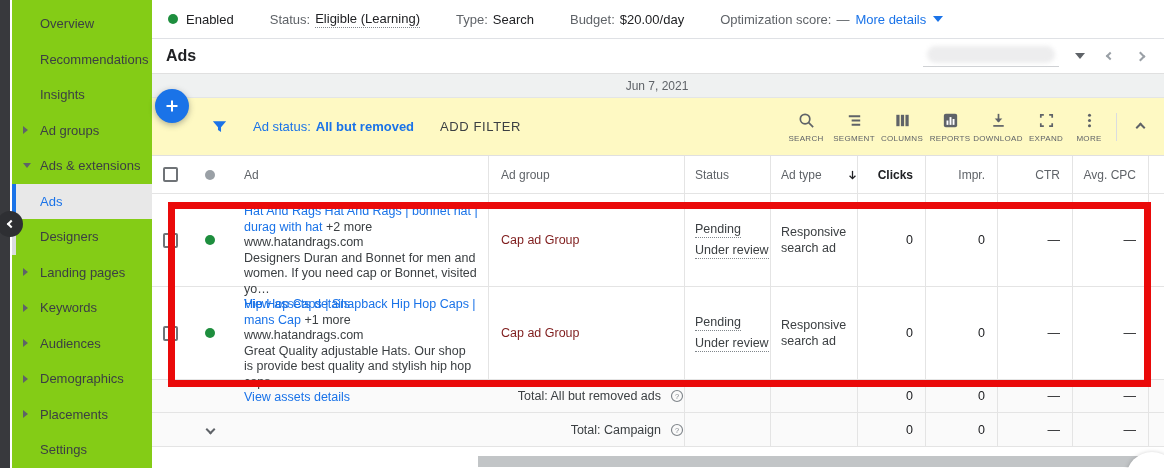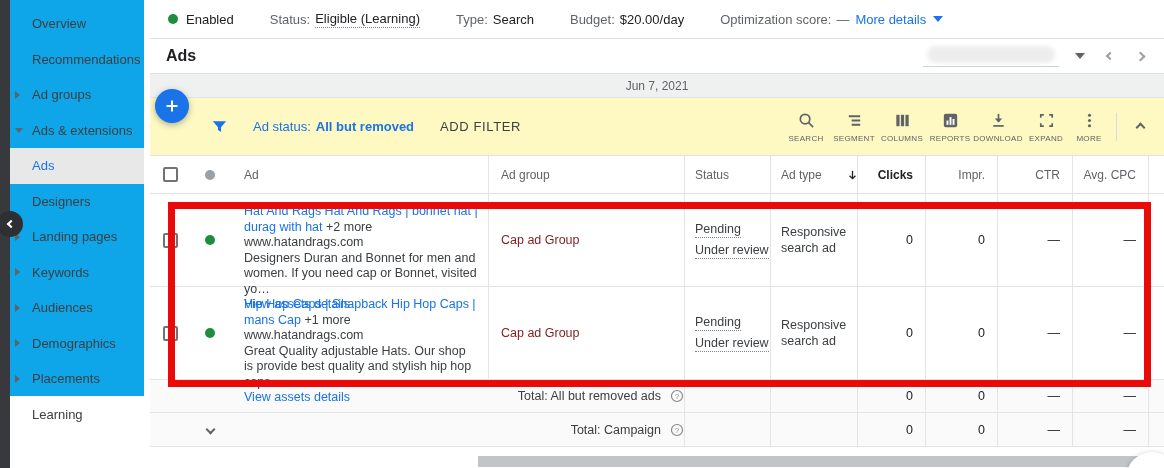--- a/index.html
+++ b/index.html
@@ -11,21 +11,21 @@
   .nav-rail { position:absolute; left:0; top:0; width:10px; height:468px; background:#38393d; z-index:30; }
   .collapse-btn { position:absolute; left:-3px; top:211px; width:26px; height:26px; border-radius:50%;
                   background:#2e2f33; border:none; display:flex; align-items:center; justify-content:center; cursor:pointer; }
   .chev { display:inline-block; width:7px; height:7px; border-left:2px solid #5f6368; border-bottom:2px solid #5f6368; }
   .chev.left  { transform:rotate(45deg); border-color:#fff; width:6px; height:6px; margin-left:2px; }
   .chev.right { transform:rotate(225deg); }
   .chev.up    { transform:rotate(135deg); }
   .chev.down  { transform:rotate(-45deg); }
 
   
-  .sidebar { position:absolute; left:4px; top:0; width:140px; height:396px; background:#0ea5e9; padding-top:6px; z-index:20; }
+  .sidebar { position:absolute; left:12px; top:0; width:140px; height:468px; background:#84cc16; padding-top:6px; z-index:20; }
   .sb-item { position:relative; height:35.5px; display:flex; align-items:center; padding-left:28px;
              font-size:13px; color:#3c4043; cursor:pointer; white-space:nowrap; }
   .sb-arrow { position:absolute; left:11px; width:0; height:0; }
   .sb-arrow.collapsed { border-left:5px solid #5f6368; border-top:4px solid transparent; border-bottom:4px solid transparent; }
   .sb-arrow.expanded  { border-top:5px solid #5f6368; border-left:4px solid transparent; border-right:4px solid transparent; }
   .sb-item.selected { background:#e8e8e8; color:#1a73e8; }
   .sb-item.selected::before { content:""; position:absolute; left:0; top:0; bottom:0; width:4px; background:#1a73e8; }
   .sb-item.subrail::before  { content:""; position:absolute; left:0; top:0; bottom:0; width:4px; background:#dadce0; }
 
   
@@ -124,20 +124,23 @@
   </div>
 
   <nav class="sidebar">
     <div class="sb-item">
         <span>Overview</span>
       </div>
     <div class="sb-item">
         <span>Recommendations</span>
       </div>
     <div class="sb-item">
+        <span>Insights</span>
+      </div>
+    <div class="sb-item">
         <span class="sb-arrow collapsed"></span>
         <span>Ad groups</span>
       </div>
     <div class="sb-item">
         <span class="sb-arrow expanded"></span>
         <span>Ads &amp; extensions</span>
       </div>
     <div class="sb-item selected">
         <span>Ads</span>
       </div>
@@ -158,21 +161,21 @@
       </div>
     <div class="sb-item">
         <span class="sb-arrow collapsed"></span>
         <span>Demographics</span>
       </div>
     <div class="sb-item">
         <span class="sb-arrow collapsed"></span>
         <span>Placements</span>
       </div>
     <div class="sb-item">
-        <span>Learning</span>
+        <span>Settings</span>
       </div>
   </nav>
 
   <div class="main">
 
     <div class="top-bar">
       <div class="tb-group">
         <span class="dot green" style="margin-right:8px"></span>
         <span class="val">Enabled</span>
       </div>

